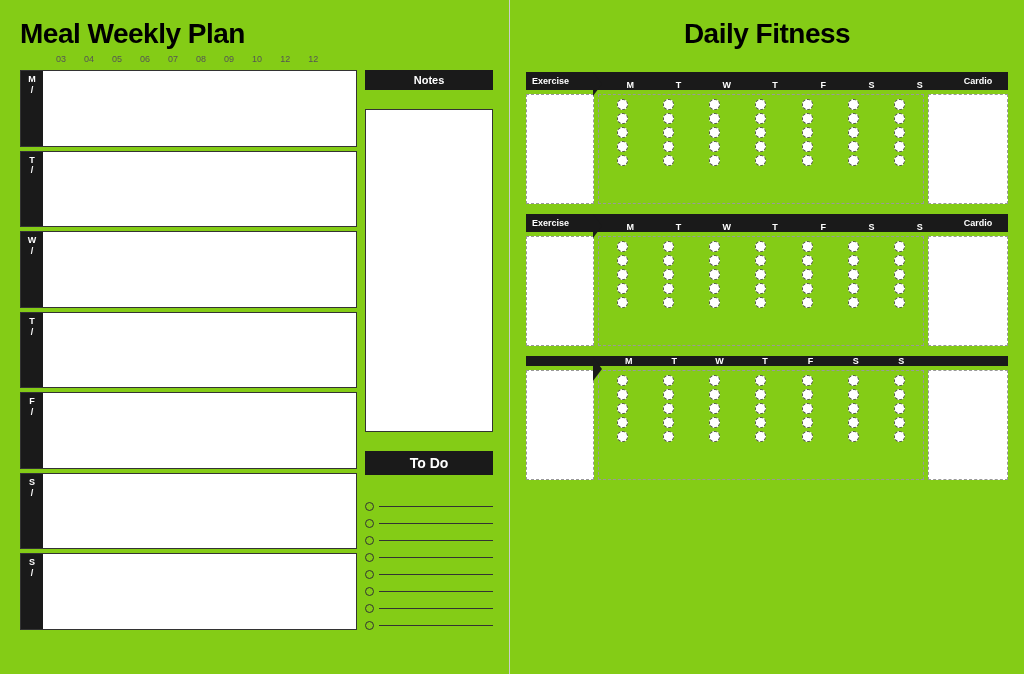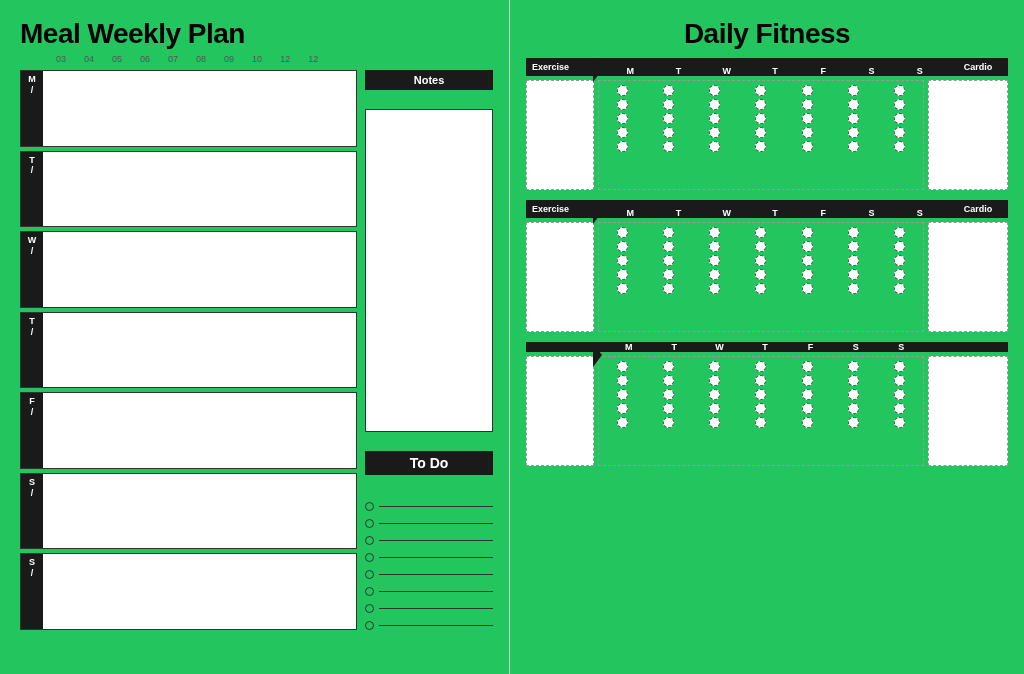--- a/index.html
+++ b/index.html
@@ -7,21 +7,21 @@
       font-family: Arial, sans-serif;
       background: #f0f0f0;
       display: flex;
       justify-content: center;
       align-items: center;
       min-height: 100vh;
     }
     .page {
       width: 1024px;
       height: 674px;
-      background: #22c55e;
+      background: #84cc16;
       display: flex;
       flex-direction: row;
       overflow: hidden;
     }
     
     .left-panel {
       width: 510px;
       padding: 18px 16px 10px 20px;
       border-right: 1px solid #ccc;
     }
@@ -129,21 +129,21 @@
 
     
     .right-panel {
       width: 514px;
       padding: 18px 16px 10px 16px;
     }
     .right-title {
       font-size: 28px;
       font-weight: 900;
       text-align: center;
-      margin-bottom: 8px;
+      margin-bottom: 22px;
       letter-spacing: -0.5px;
     }
     .fitness-section {
       margin-bottom: 10px;
     }
     .fitness-header {
       display: flex;
       align-items: flex-end;
       background: #1a1a1a;
       color: #fff;

